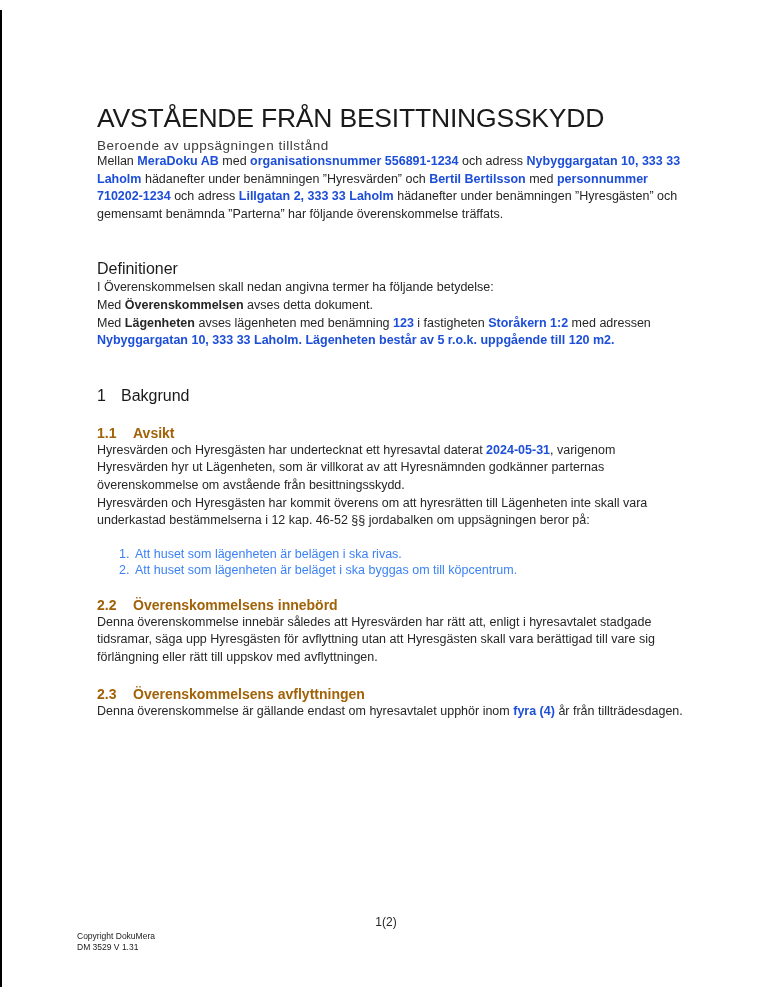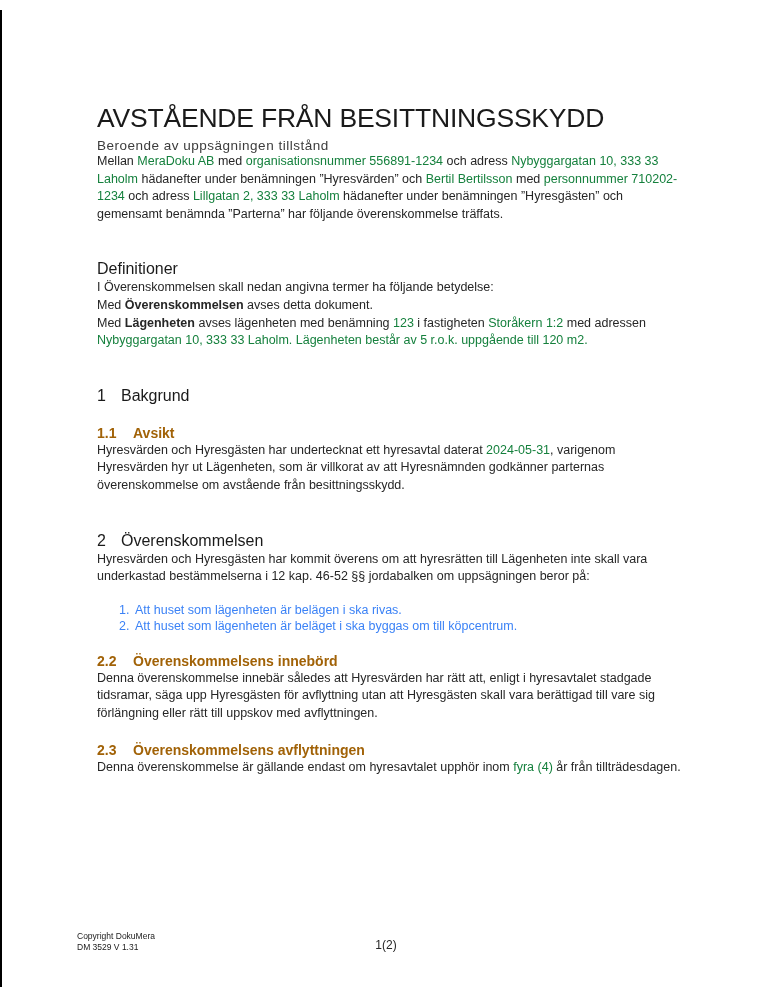--- a/index.html
+++ b/index.html
@@ -39,21 +39,21 @@
     color: #3c3c3c;
   }
   p.body {
     margin: 0;
     font-size: 12.5px;
     line-height: 17.6px;
     color: #262626;
   }
   .intro { margin-top: 42px; }
   .mt-para { margin-top: 17px; }
-  .red { color: #15803d; }
+  .red { color: #1d4ed8; font-weight: bold; }
   .bold { font-weight: bold; }
   h2.h-big {
     margin: 36px 0 0 0;
     font-size: 16px;
     font-weight: 400;
     color: #1a1a1a;
     line-height: 20px;
   }
   h3.h-sub {
     margin: 19px 0 0 0;
@@ -68,21 +68,21 @@
   ol.red-list {
     margin: 16px 0 0 0;
     padding: 0 0 0 36px;
     color: #3b82f6;
     font-size: 12.5px;
     line-height: 16px;
   }
   ol.red-list li { padding-left: 2px; }
   .page-num {
     position: absolute;
-    top: 938px; left: 0;
+    top: 915px; left: 0;
     width: 100%;
     text-align: center;
     font-size: 12px;
     color: #262626;
   }
   .footer {
     position: absolute;
     top: 931px; left: 77px;
     font-size: 8.5px;
     line-height: 11px;
@@ -107,21 +107,20 @@
 
     <p class="body mt-para"><span>Med </span><span class="bold">Överenskommelsen</span><span> avses detta dokument.</span></p>
 
     <p class="body mt-para"><span>Med </span><span class="bold">Lägenheten</span><span> avses lägenheten med benämning </span><span class="red">123</span><span> i fastigheten </span><span class="red">Storåkern 1:2</span><span> med adressen </span><span class="red">Nybyggargatan 10, 333 33 Laholm. Lägenheten består av 5 r.o.k. uppgående till 120 m2.</span></p>
 
     <h2 class="h-big"><span class="h-num-big">1</span><span>Bakgrund</span></h2>
 
     <h3 class="h-sub"><span class="h-num-sub">1.1</span><span>Avsikt</span></h3>
     <p class="body after-head"><span>Hyresvärden och Hyresgästen har undertecknat ett hyresavtal daterat </span><span class="red">2024-05-31</span><span>, varigenom Hyresvärden hyr ut Lägenheten, som är villkorat av att Hyresnämnden godkänner parternas överenskommelse om avstående från besittningsskydd.</span></p>
 
-    <h2 class="h-big"><span class="h-num-big">2</span><span>Överenskommelsen</span></h2>
 
     <p class="body after-head">Hyresvärden och Hyresgästen har kommit överens om att hyresrätten till Lägenheten inte skall vara underkastad bestämmelserna i 12 kap. 46-52 §§ jordabalken om uppsägningen beror på:</p>
 
     <ol class="red-list">
       <li>Att huset som lägenheten är belägen i ska rivas.</li>
       <li>Att huset som lägenheten är beläget i ska byggas om till köpcentrum.</li>
     </ol>
 
     <h3 class="h-sub"><span class="h-num-sub">2.2</span><span>Överenskommelsens innebörd</span></h3>
     <p class="body after-head">Denna överenskommelse innebär således att Hyresvärden har rätt att, enligt i hyresavtalet stadgade tidsramar, säga upp Hyresgästen för avflyttning utan att Hyresgästen skall vara berättigad till vare sig förlängning eller rätt till uppskov med avflyttningen.</p>

